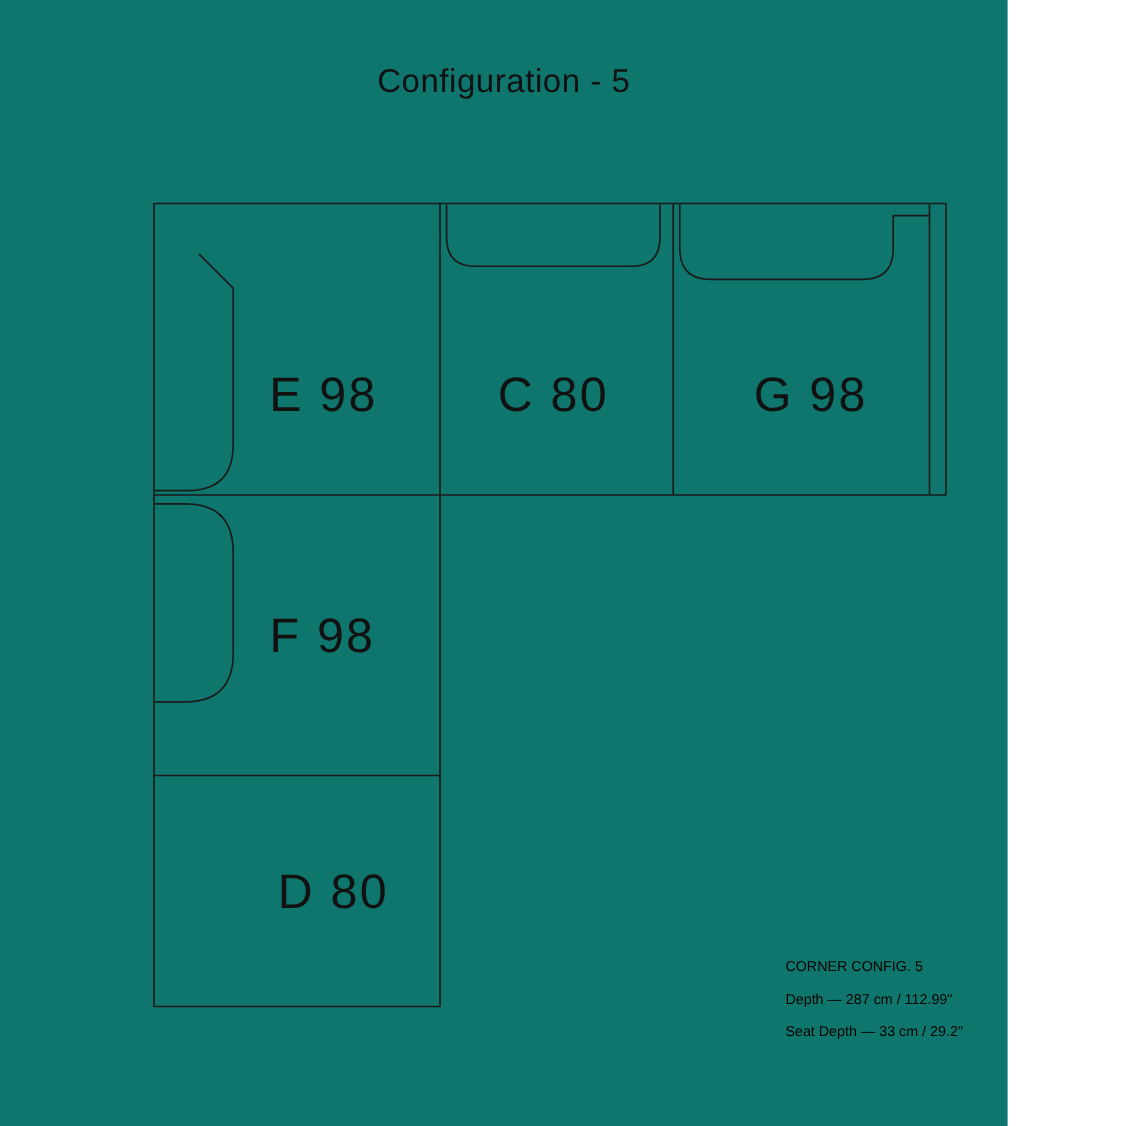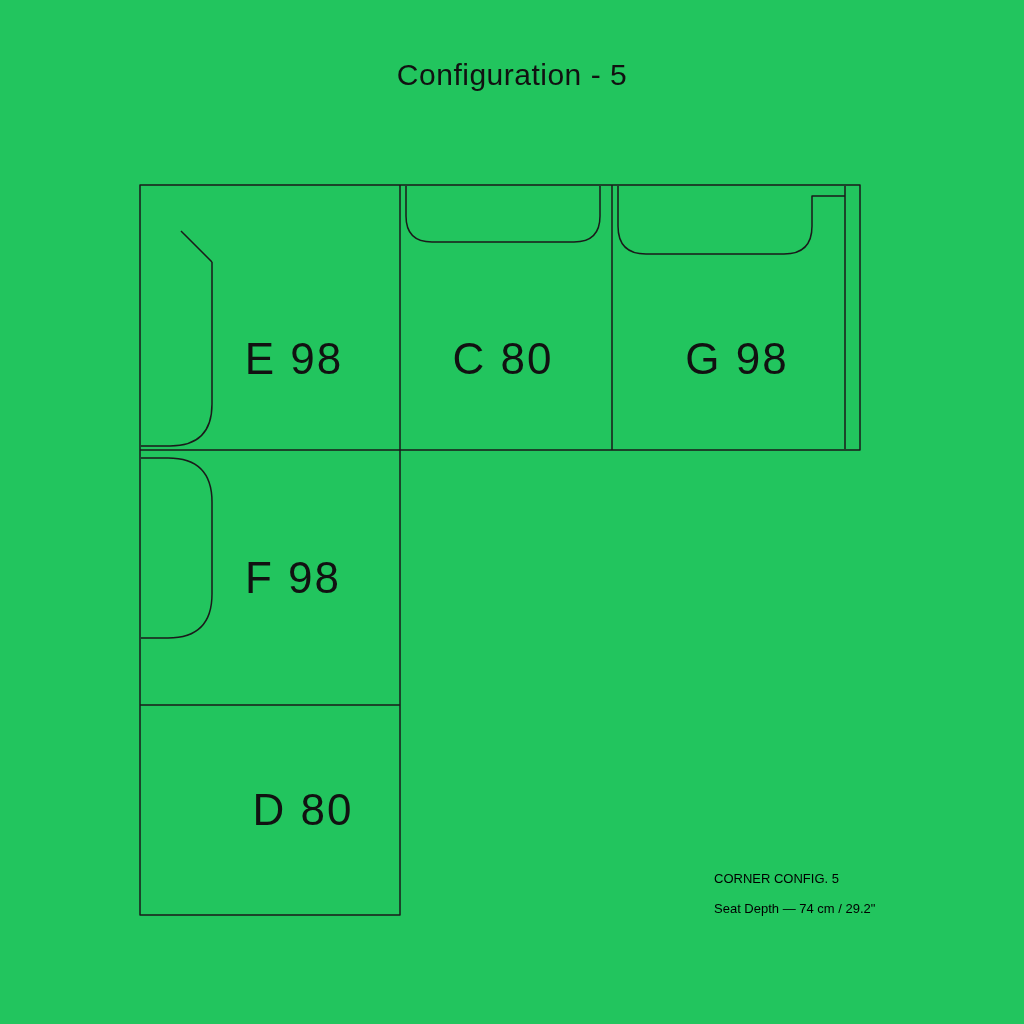--- a/index.html
+++ b/index.html
@@ -2,23 +2,23 @@
 <html><head>
 <meta charset="utf-8">
 <style>
   html, body {
     margin: 0;
     padding: 0;
     background: #ffffff;
   }
   .canvas {
     position: relative;
-    width: 1024px;
+    width: 916px;
     height: 1024px;
-    background: #22c55e;
+    background: #0f766e;
     font-family: "Liberation Sans", sans-serif;
     overflow: hidden;
   }
   .title {
     position: absolute;
     top: 58px;
     left: 0;
     width: 100%;
     text-align: center;
     font-size: 30px;
@@ -90,16 +90,17 @@
       <text class="module-label" x="294" y="374" text-anchor="middle">E 98</text>
       <text class="module-label" x="503" y="374" text-anchor="middle">C 80</text>
       <text class="module-label" x="737" y="374" text-anchor="middle">G 98</text>
       <text class="module-label" x="293" y="593" text-anchor="middle">F 98</text>
       <text class="module-label" x="303" y="825" text-anchor="middle">D 80</text>
     </g>
   </svg>
 
   <div class="specs">
     <div>CORNER CONFIG. 5</div>
-    <div>Seat Depth — 74 cm / 29.2"</div>
+    <div>Depth — 287 cm / 112.99"</div>
+    <div>Seat Depth — 33 cm / 29.2"</div>
   </div>
 
 </div>
 
 </body></html>

